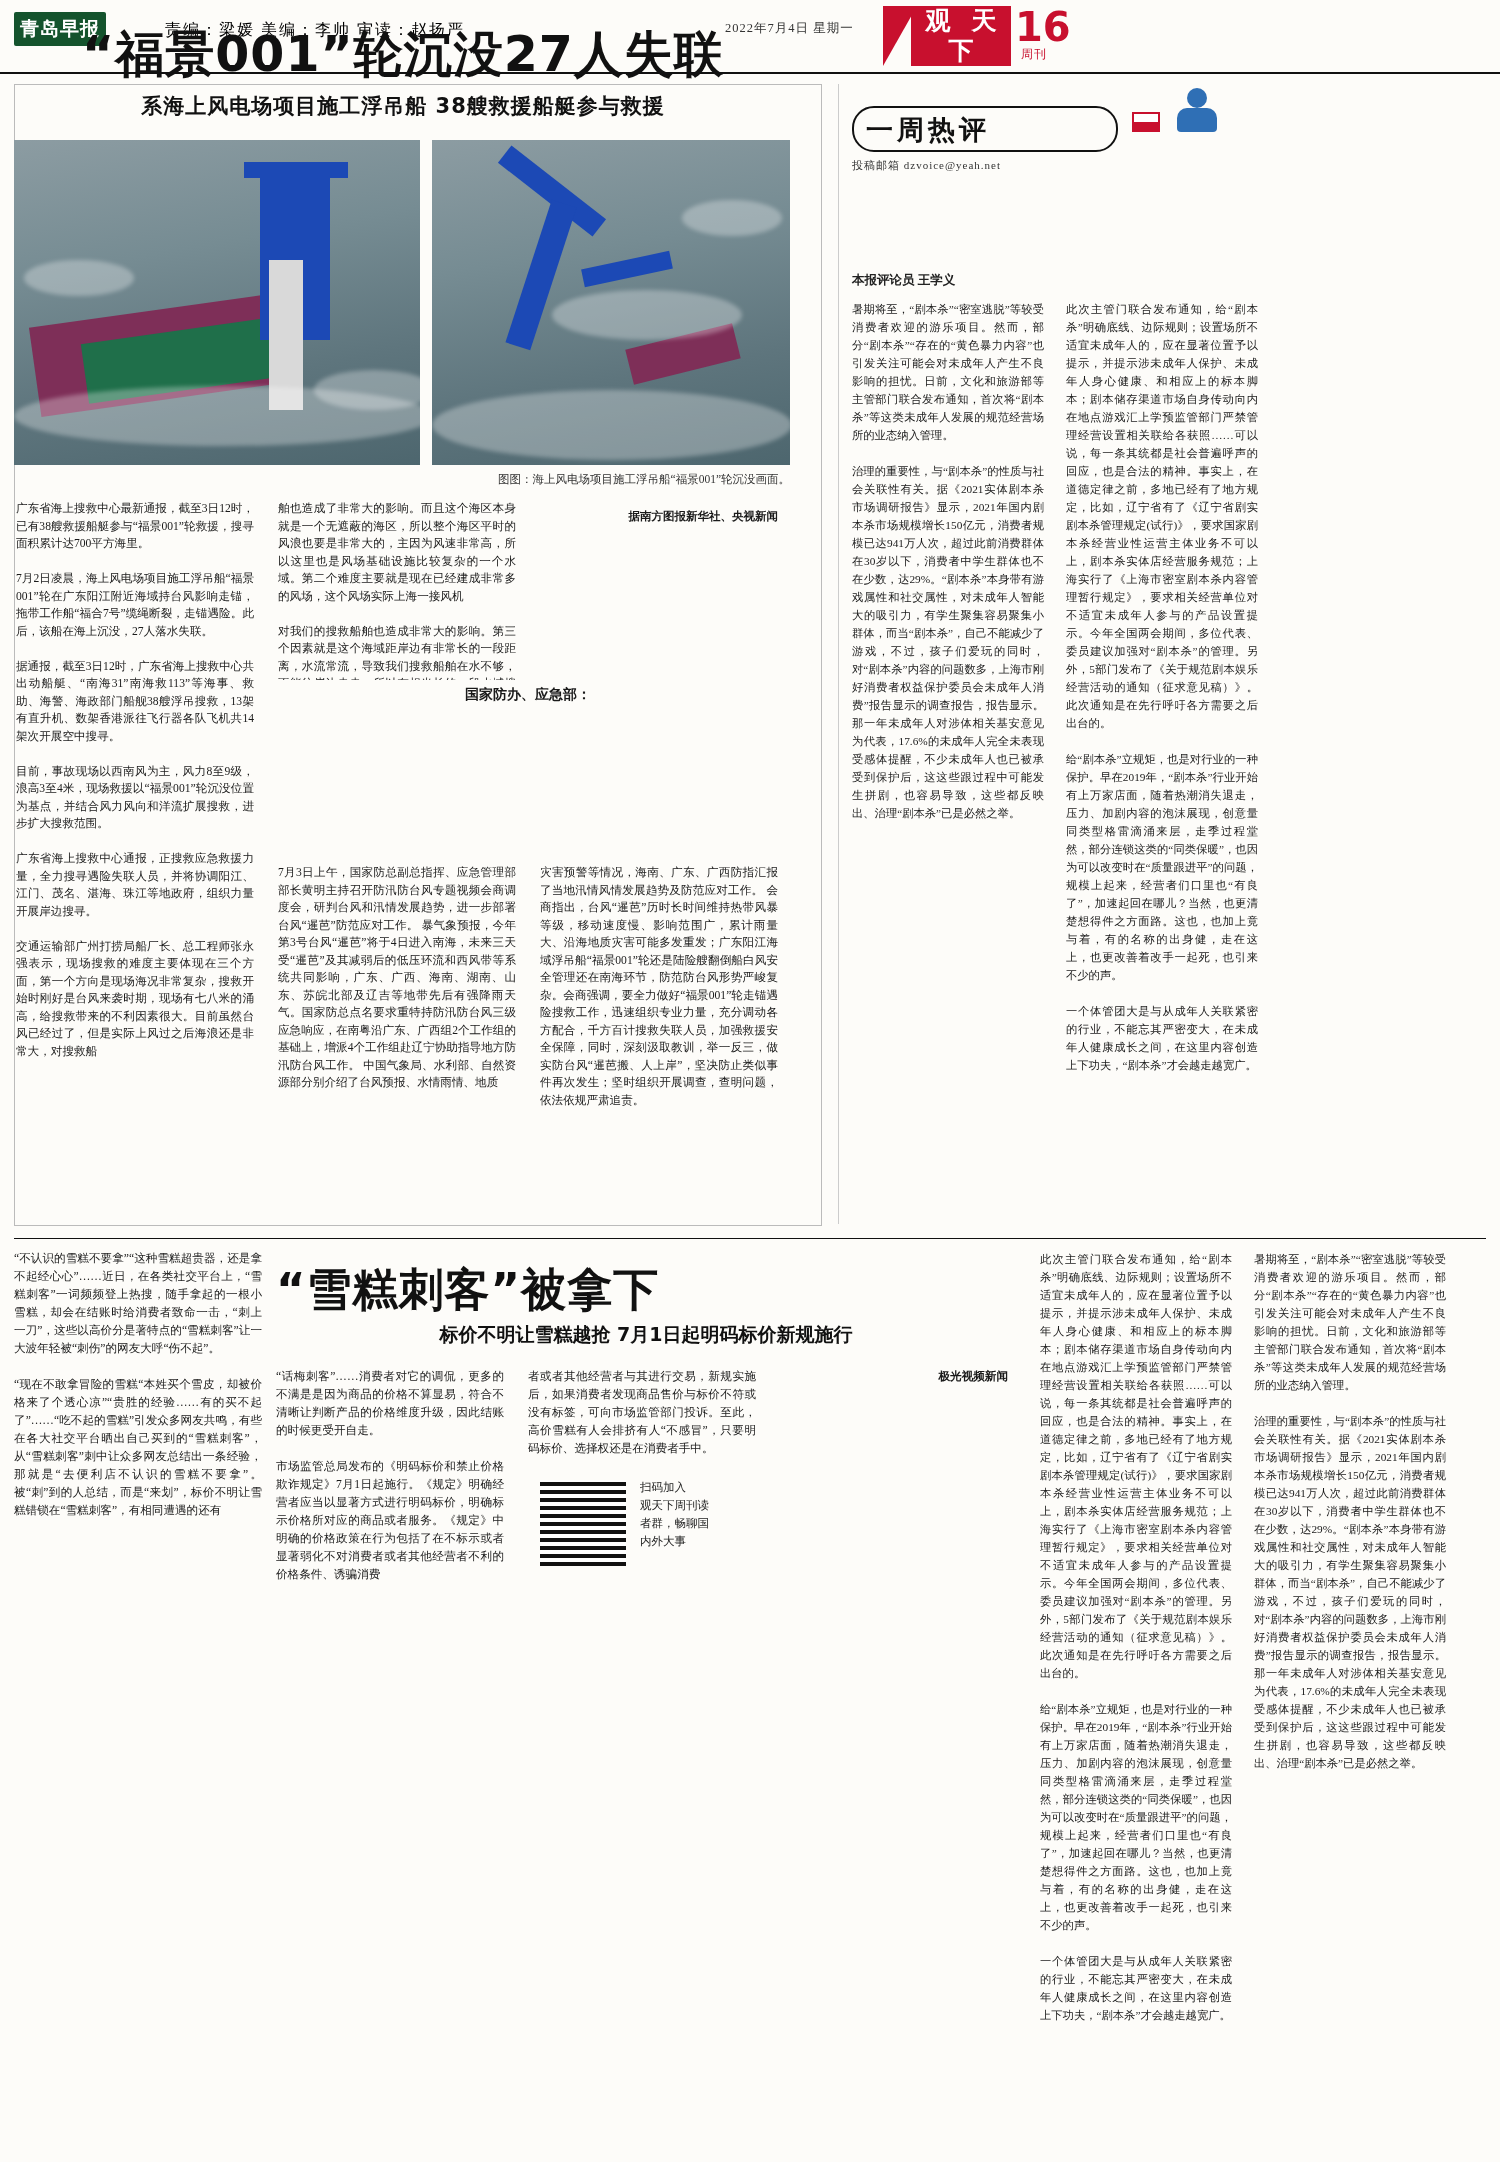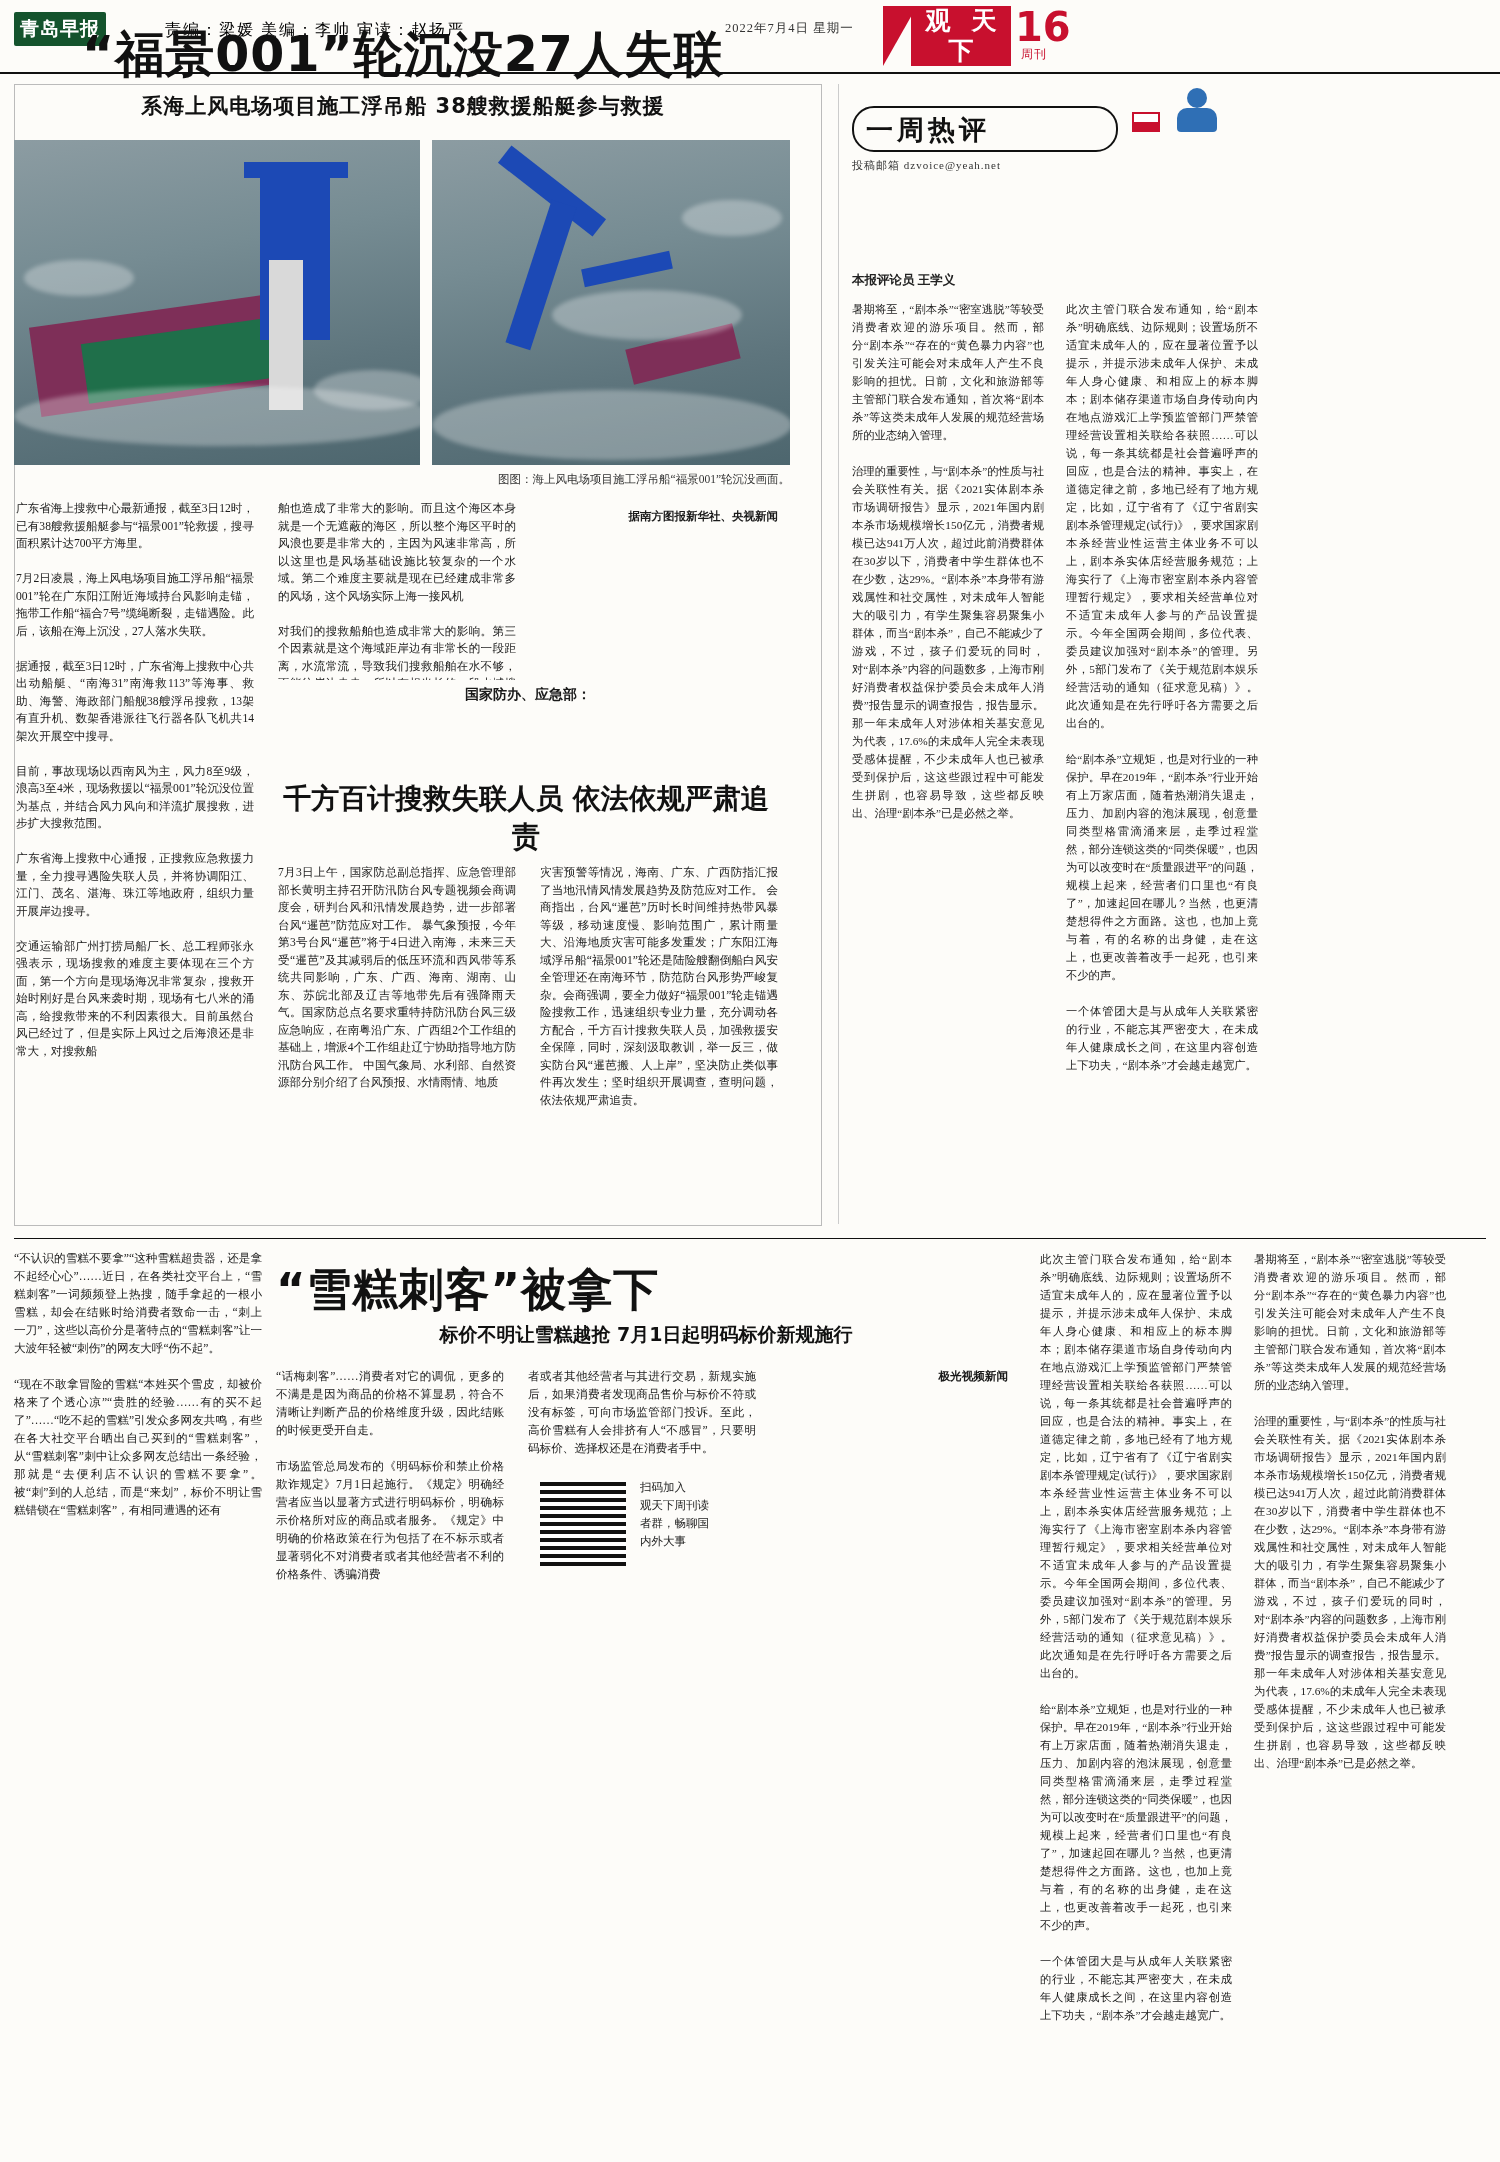--- a/index.html
+++ b/index.html
@@ -150,22 +150,20 @@
 交通运输部广州打捞局船厂长、总工程师张永强表示，现场搜救的难度主要体现在三个方面，第一个方向是现场海况非常复杂，搜救开始时刚好是台风来袭时期，现场有七八米的涌高，给搜救带来的不利因素很大。目前虽然台风已经过了，但是实际上风过之后海浪还是非常大，对搜救船</div>
     <div class="col c2" style="white-space:pre-line;height:180px;overflow:hidden;">舶也造成了非常大的影响。而且这个海区本身就是一个无遮蔽的海区，所以整个海区平时的风浪也要是非常大的，主因为风速非常高，所以这里也是风场基础设施比较复杂的一个水域。第二个难度主要就是现在已经建成非常多的风场，这个风场实际上海一接风机
 
 对我们的搜救船舶也造成非常大的影响。第三个因素就是这个海域距岸边有非常长的一段距离，水流常流，导致我们搜救船舶在水不够，不能往岸边走走，所以有相当长的一段水域搜救船舶是无法到达的。</div>
     <div class="col c3" style="height:190px;">
       <span class="src" style="display:block;">据南方图报新华社、央视新闻</span>
     </div>
     <div class="col" style="left:262px;top:186px;width:500px;text-align:center;font-weight:bold;font-size:14px;">国家防办、应急部：</div>
   </div>
 
-  <div class="midhead" style="top:780px;left:276px;">千方百计搜救失联人员
-依法依规严肃追责</div>
 
   <div class="col" style="position:absolute;left:278px;top:864px;width:238px;">7月3日上午，国家防总副总指挥、应急管理部部长黄明主持召开防汛防台风专题视频会商调度会，研判台风和汛情发展趋势，进一步部署台风“暹芭”防范应对工作。
 
 暴气象预报，今年第3号台风“暹芭”将于4日进入南海，未来三天受“暹芭”及其减弱后的低压环流和西风带等系统共同影响，广东、广西、海南、湖南、山东、苏皖北部及辽吉等地带先后有强降雨天气。国家防总点名要求重特持防汛防台风三级应急响应，在南粤沿广东、广西组2个工作组的基础上，增派4个工作组赴辽宁协助指导地方防汛防台风工作。
 
 中国气象局、水利部、自然资源部分别介绍了台风预报、水情雨情、地质</div>
   <div class="col" style="position:absolute;left:540px;top:864px;width:238px;">灾害预警等情况，海南、广东、广西防指汇报了当地汛情风情发展趋势及防范应对工作。
 
 会商指出，台风“暹芭”历时长时间维持热带风暴等级，移动速度慢、影响范围广，累计雨量大、沿海地质灾害可能多发重发；广东阳江海域浮吊船“福景001”轮还是陆险艘翻倒船白风安全管理还在南海环节，防范防台风形势严峻复杂。会商强调，要全力做好“福景001”轮走锚遇险搜救工作，迅速组织专业力量，充分调动各方配合，千方百计搜救失联人员，加强救援安全保障，同时，深刻汲取教训，举一反三，做实防台风“暹芭搬、人上岸”，坚决防止类似事件再次发生；坚时组织开展调查，查明问题，依法依规严肃追责。</div>
 

